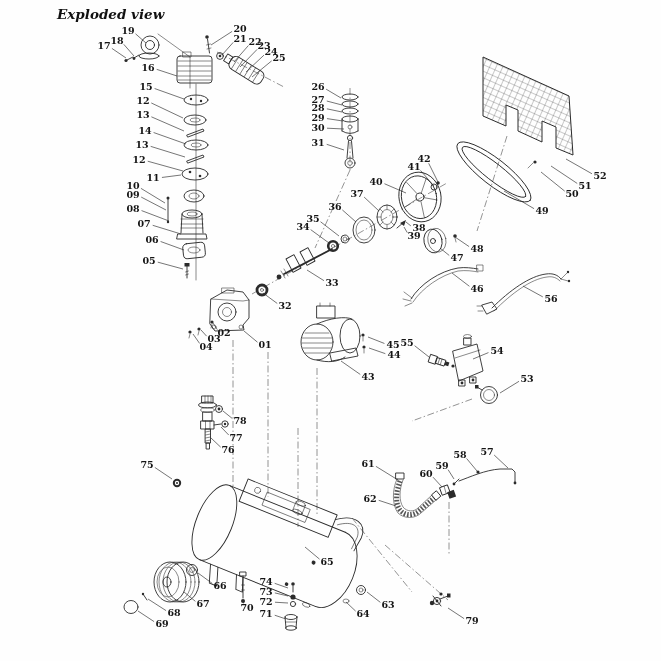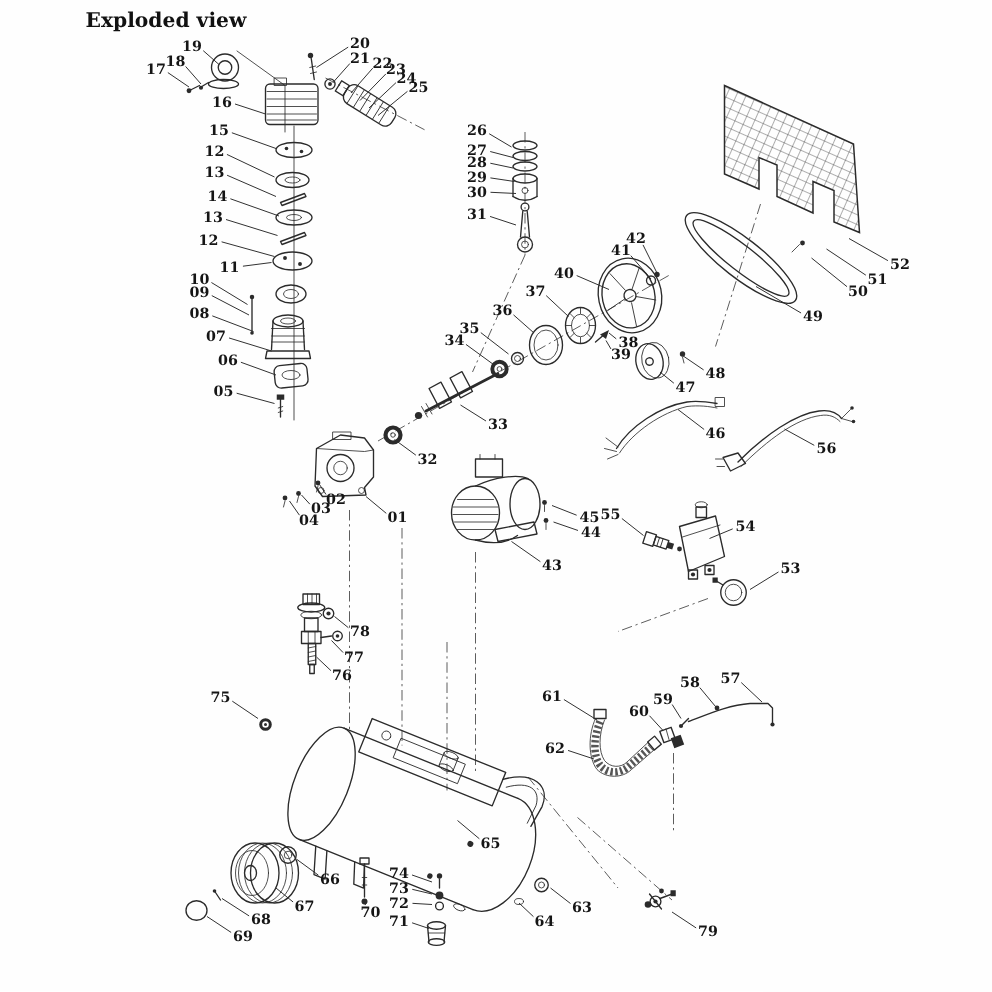--- a/index.html
+++ b/index.html
@@ -1,18 +1,18 @@
 <!DOCTYPE html>
 <html><head>
 <meta charset="utf-8">
 <style>
   html,body{margin:0;padding:0;background:#ffffff;}
   .stage{position:relative;width:661px;height:661px;background:#fefefe;overflow:hidden;
          font-family:"DejaVu Serif", serif;}
-  .title{position:absolute;left:57px;top:6px;font-size:13.5px;font-weight:bold;color:#111;}
+  .title{position:absolute;left:57px;top:6px;font-size:13.5px;font-weight:bold;color:#111;font-style:italic;}
   svg{position:absolute;left:0;top:0;}
   .ln{fill:none;stroke:#2b2b2b;stroke-width:0.9;stroke-linecap:round;stroke-linejoin:round;}
   .thin{stroke-width:0.55;}
   .thick{stroke-width:1.8;}
   .dd{fill:none;stroke:#3a3a3a;stroke-width:0.55;stroke-dasharray:7 2.5 1.5 2.5;}
   .dk{fill:#2b2b2b;stroke:none;}
   .braid{fill:none;stroke:#555;stroke-width:5;stroke-dasharray:1.6 1.6;}
   .label-t{font-family:"DejaVu Serif",serif;font-size:9.5px;font-weight:600;fill:#151515;}
   .leader{stroke:#2b2b2b;stroke-width:0.65;}
 </style>

